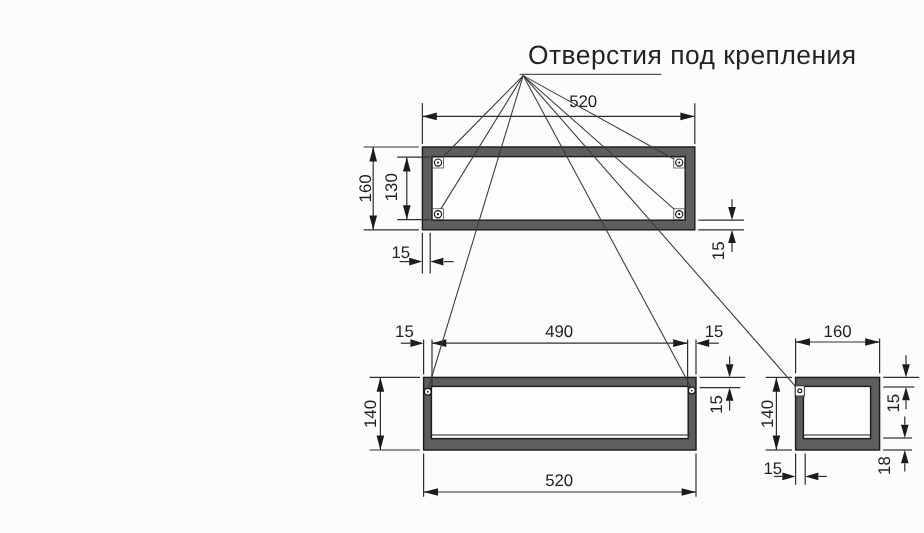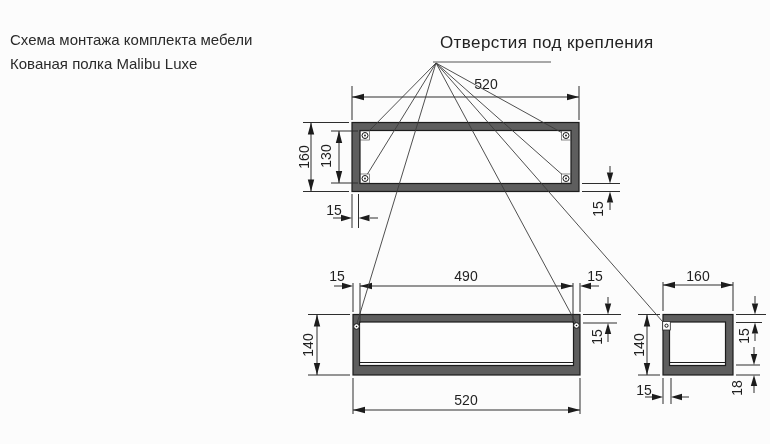--- a/index.html
+++ b/index.html
@@ -4,42 +4,38 @@
 <style>
   html,body{margin:0;padding:0;background:#ffffff;}
   .canvas{
     position:relative;width:770px;height:444px;overflow:hidden;
     background:#fcfcfc;font-family:"Liberation Sans",sans-serif;
   }
   .title-block{position:absolute;left:10px;top:28px;color:#2a2a2a;}
   .title-line1{font-size:15px;line-height:24px;white-space:nowrap;}
   .title-line2{font-size:15px;line-height:24px;white-space:nowrap;}
   .callout-label{
-    position:absolute;left:440px;top:33px;font-size:17px;letter-spacing:.4px;
+    position:absolute;left:440px;top:33px;font-size:22px;letter-spacing:.4px;
     color:#222;white-space:nowrap;
   }
   svg{position:absolute;left:0;top:0;}
   svg text{font-family:"Liberation Sans",sans-serif;font-size:14px;fill:#1f1f1f;}
   .frame-stroke{stroke:#1c1c1c;stroke-width:1.2;}
   .dim{stroke:#2e2e2e;stroke-width:1;fill:none;}
   .arr{fill:#1c1c1c;stroke:none;}
   .callout{stroke:#3c3c3c;stroke-width:0.9;fill:none;}
   .hole{stroke:#161616;stroke-width:1;fill:#ffffff;}
   .holedot{fill:#161616;stroke:none;}
   .innerline{stroke:#1c1c1c;stroke-width:1;}
 </style>
 </head>
 <body>
 
 <div class="canvas">
 
-  <div class="title-block">
-    <div class="title-line1">Схема монтажа комплекта мебели</div>
-    <div class="title-line2">Кованая полка Malibu Luxe</div>
-  </div>
 
   <div class="callout-label">Отверстия под крепления</div>
 
   <svg width="770" height="444" viewBox="0 0 770 444">
 
     <g>
       <rect x="352" y="122.5" width="227" height="69" class="frame-stroke" fill="#5e5e5e"></rect>
       <rect x="360" y="130.5" width="211" height="53" fill="#fdfdfd" class="frame-stroke"></rect>
     </g>
 

